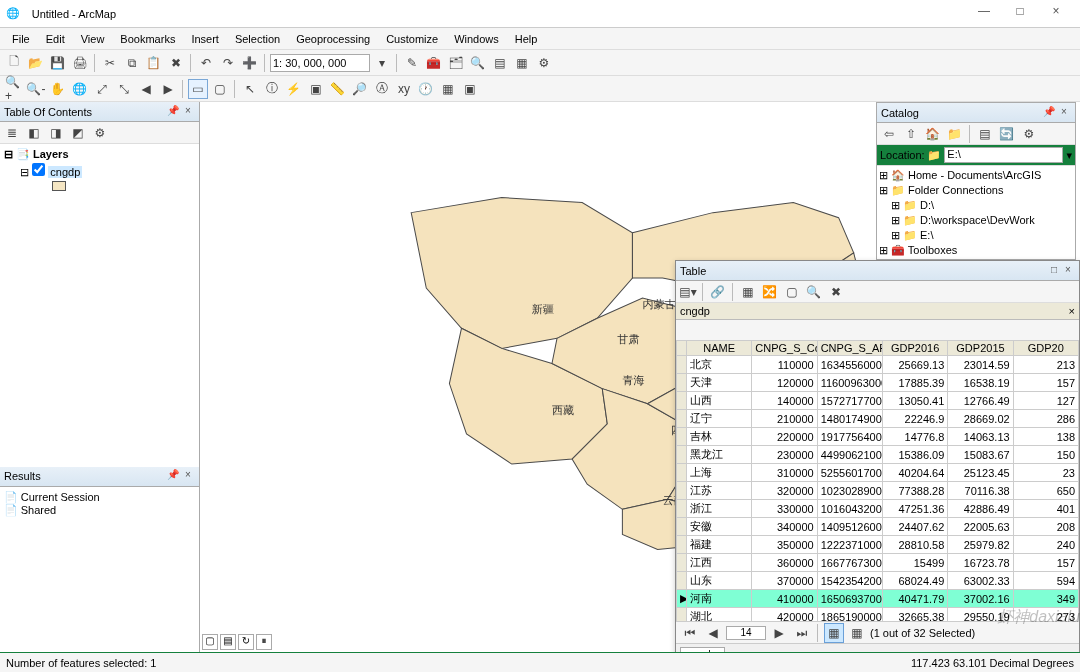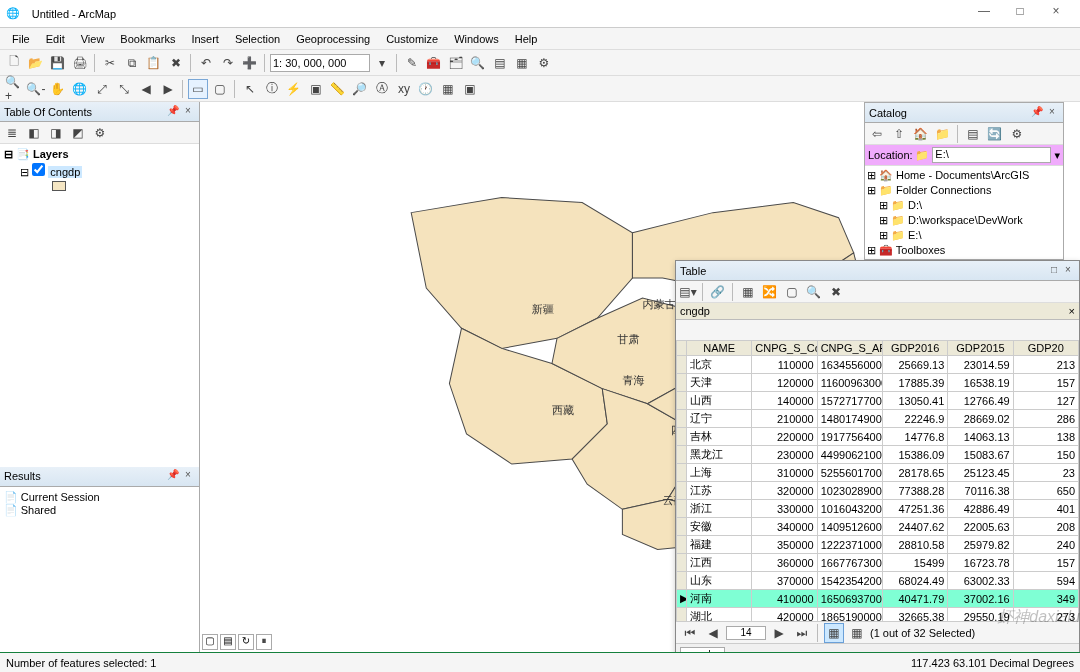--- a/index.html
+++ b/index.html
@@ -19,21 +19,21 @@
 .pane-header .spacer { flex: 1; }
 .pane-header .btn { width: 14px; height: 14px; text-align: center; cursor: default; color: #555; font-size: 10px; }
 .pane-toolbar { height: 22px; display: flex; align-items: center; gap: 2px; padding: 0 2px; background: #f5f5f5; border-bottom: 1px solid #ddd; }
 .toc-body { flex: 1; background: #fff; padding: 4px; font-size: 11px; overflow: hidden; }
 .toc-body .layers { font-weight: bold; }
 .toc-body .layer-item { margin-left: 16px; margin-top: 2px; }
 .toc-body .sel { background: #cce8ff; padding: 0 2px; }
 .results-body { flex: 1; background: #fff; padding: 4px; font-size: 11px; }
 .map-area { flex: 1; background: #fff; position: relative; overflow: hidden; }
 .map-svg { position: absolute; inset: 0; }
-.catalog-pane { position: absolute; right: 16px; top: 0; width: 200px; height: 158px; border: 1px solid #aaa; background: #f5f5f5; display: flex; flex-direction: column; z-index: 2; }
+.catalog-pane { position: absolute; right: 4px; top: 0; width: 200px; height: 158px; border: 1px solid #aaa; background: #f5f5f5; display: flex; flex-direction: column; z-index: 2; }
 .catalog-body { flex: 1; background: #fff; overflow: hidden; font-size: 11px; padding: 2px; }
 .catalog-body .node { white-space: nowrap; padding: 1px 0; }
 .catalog-body .lvl1 { padding-left: 12px;}
 .table-window { position: absolute; right: 0; top: 158px; width: 405px; height: 404px; border: 1px solid #888; background: #f5f5f5; display: flex; flex-direction: column; z-index: 3; box-shadow: 0 2px 6px rgba(0,0,0,0.2);}
 .table-body { flex: 1; overflow: hidden; background: #fff; margin-top: 20px; }
 .tbl { width: 100%; border-collapse: collapse; font-size: 10px; table-layout: fixed; }
 .tbl th, .tbl td { border: 1px solid #ccc; padding: 1px 3px; text-align: right; white-space: nowrap; overflow: hidden; height: 14px; }
 .tbl th { background: #ece9d8; text-align: center; font-weight: normal; }
 .tbl td:first-child, .tbl th:first-child { width: 10px; background: #ece9d8; }
 .tbl td:nth-child(2) { text-align: left; }
@@ -42,21 +42,21 @@
 .table-tabs { height: 20px; display: flex; align-items: center; padding: 0 4px; background: #f0f0f0; border-top: 1px solid #ccc; }
 .table-tabs .tab { background: #fff; border: 1px solid #aaa; border-bottom: none; padding: 1px 8px; font-size: 10px; }
 .statusbar { height: 20px; background: #f5f5f5; border-top: 1px solid #15803d; display: flex; align-items: center; padding: 8px 6px; font-size: 11px;}
 .statusbar .spacer { flex: 1; }
 .bottom-tabs { position: absolute; bottom: 0; left: 0; display: flex; gap: 2px; padding: 2px; }
 .bottom-tabs .vt { width: 16px; height: 16px; border: 1px solid #aaa; background: #fff; font-size: 10px; text-align: center; }
 .right-bottom-tabs { position: absolute; right: 4px; bottom: 0; display: flex; gap: 1px; }
 .right-bottom-tabs .tab { border: 1px solid #aaa; padding: 1px 6px; background: #f5f5f5; font-size: 10px; }
 .layer-name { display: inline-block; }
 input[type=text].nav-pos { width: 40px; height: 14px; font-size: 10px; text-align: center; border: 1px solid #aaa; }
-.loc-row { display: flex; align-items: center; gap: 3px; padding: 2px 3px; background: #f0abfc; border-bottom: 1px solid #ddd; font-size: 11px; justify-content: center;}
+.loc-row { display: flex; align-items: center; gap: 3px; padding: 2px 3px; background: #15803d; border-bottom: 1px solid #ddd; font-size: 11px; justify-content: center;}
 .loc-input { flex: 1; background: #fff; border: 1px solid #aaa; height: 16px; padding: 0 2px; }
 .watermark { position: absolute; right: 0; bottom: 24px; font-size: 16px; color: rgba(0,0,0,0.25); font-style: italic; z-index: 5; }
 </style>
 </head>
 <body>
 
 <div class="titlebar">
   <span>🌐</span>
   <span style="margin-left:12px;">Untitled - ArcMap</span>
   <span class="spacer"></span>
@@ -340,21 +340,21 @@
                 <td>449906210000</td>
                 <td>15386.09</td>
                 <td>15083.67</td>
                 <td>150</td>
               </tr>
               <tr>
                 <td></td>
                 <td>上海</td>
                 <td>310000</td>
                 <td>5255601700</td>
-                <td>28178.65</td>
+                <td>40204.64</td>
                 <td>25123.45</td>
                 <td>23</td>
               </tr>
               <tr>
                 <td></td>
                 <td>江苏</td>
                 <td>320000</td>
                 <td>102302890000</td>
                 <td>77388.28</td>
                 <td>70116.38</td>

